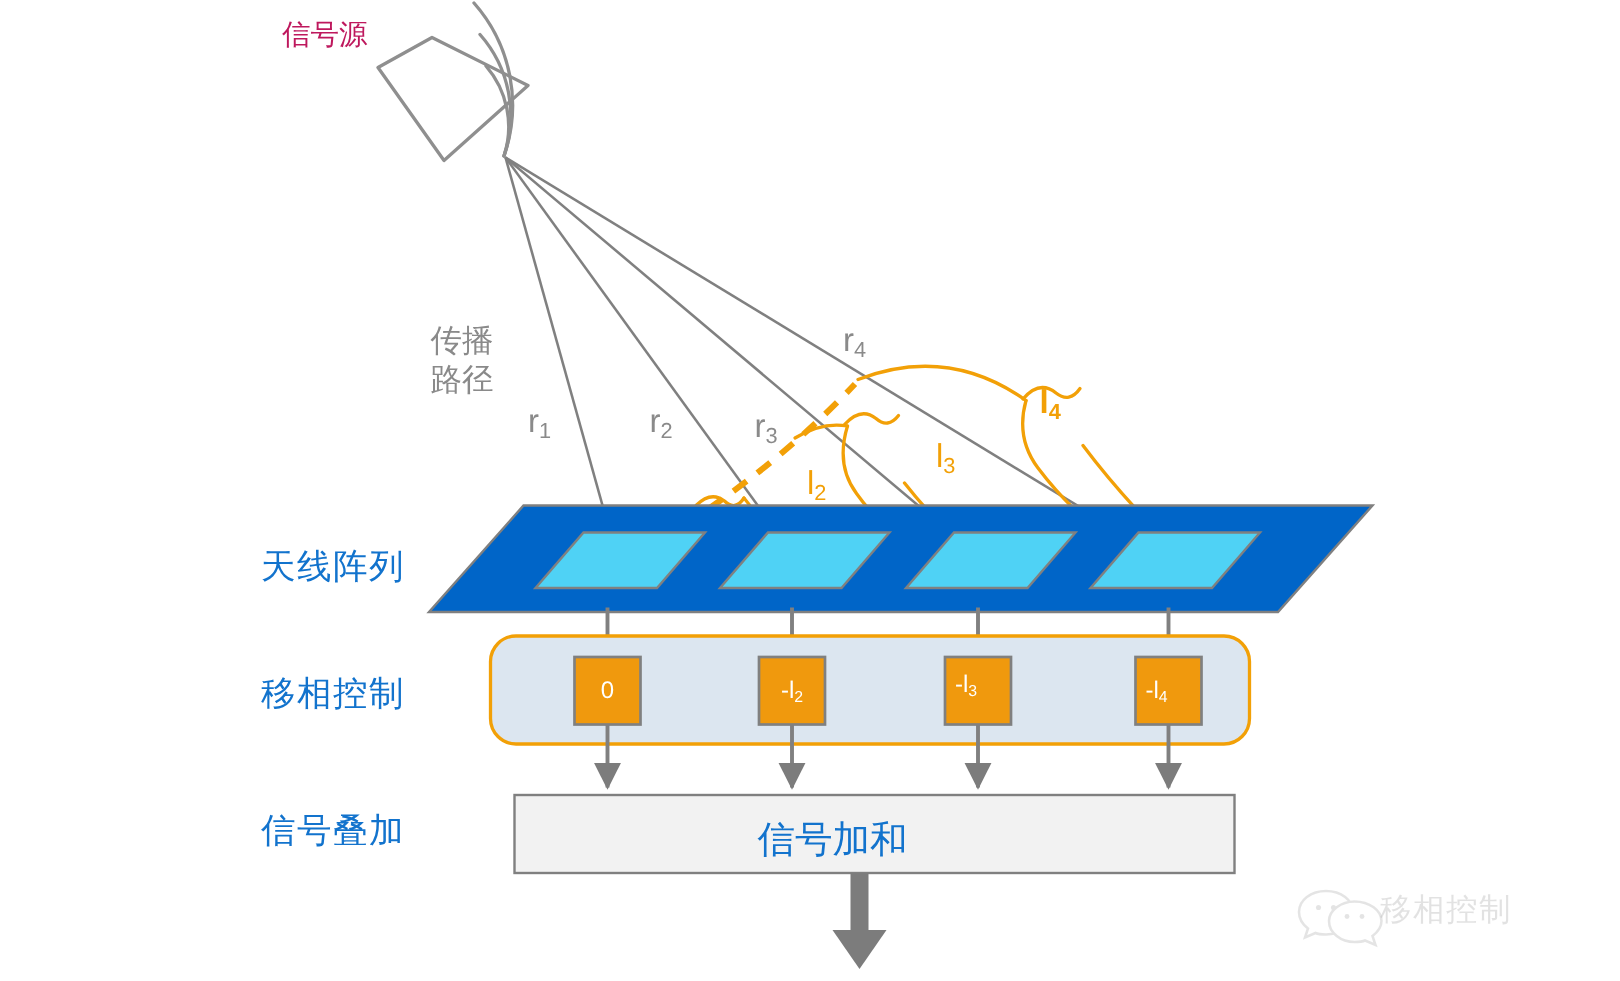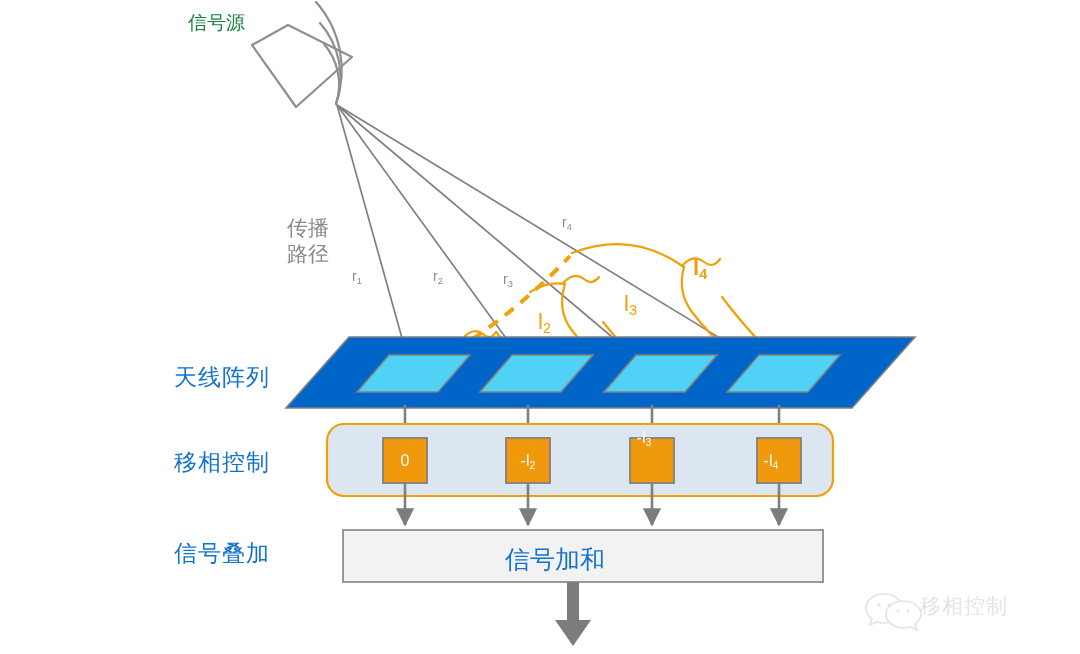--- a/index.html
+++ b/index.html
@@ -29,36 +29,36 @@
   .sec-label {
     position: absolute;
     color: #1273cd;
     font-size: 23px;
     letter-spacing: 1px;
     white-space: nowrap;
     font-family: "Liberation Sans", "DejaVu Sans", sans-serif;
   }
   .src-label {
     position: absolute;
-    color: #15803d;
+    color: #be185d;
     font-size: 19px;
     white-space: nowrap;
   }
   .path-label {
     position: absolute;
     color: #8a8a8a;
     font-size: 21px;
     white-space: nowrap;
     line-height: 26px;
     text-align: center;
   }
   .ray-label {
     position: absolute;
     color: #8a8a8a;
-    font-size: 14px;
+    font-size: 22px;
     white-space: nowrap;
   }
   .ray-label sub, .dl-label sub, .ps-label sub {
     font-size: 0.66em;
     vertical-align: -0.28em;
   }
   .dl-label {
     position: absolute;
     color: #f2a007;
     font-size: 22px;
@@ -233,21 +233,21 @@
   <div class="sec-label" style="left:174px; top:362px;">天线阵列</div>
   <div class="sec-label" style="left:174px; top:538px;">信号叠加</div>
   <div class="sec-label" style="left:174px; top:447px;">移相控制</div>
 
   <div class="ps-label" style="left:383px; top:452px; width:44px;">
     <span>0</span><sub></sub>
   </div>
   <div class="ps-label" style="left:506px; top:452px; width:44px;">
     <span>-l</span><sub>2</sub>
   </div>
-  <div class="ps-label" style="left:630px; top:429px; width:28px;">
+  <div class="ps-label" style="left:630px; top:448px; width:28px;">
     <span>-l</span><sub>3</sub>
   </div>
   <div class="ps-label" style="left:757px; top:452px; width:28px;">
     <span>-l</span><sub>4</sub>
   </div>
 
   <div class="sum-label" style="left:343px; top:543px; width:424px; text-align:center;">信号加和</div>
 
   <div class="wm" style="left:920px; top:592px;">
     <span class="wm-text">移相控制</span>

